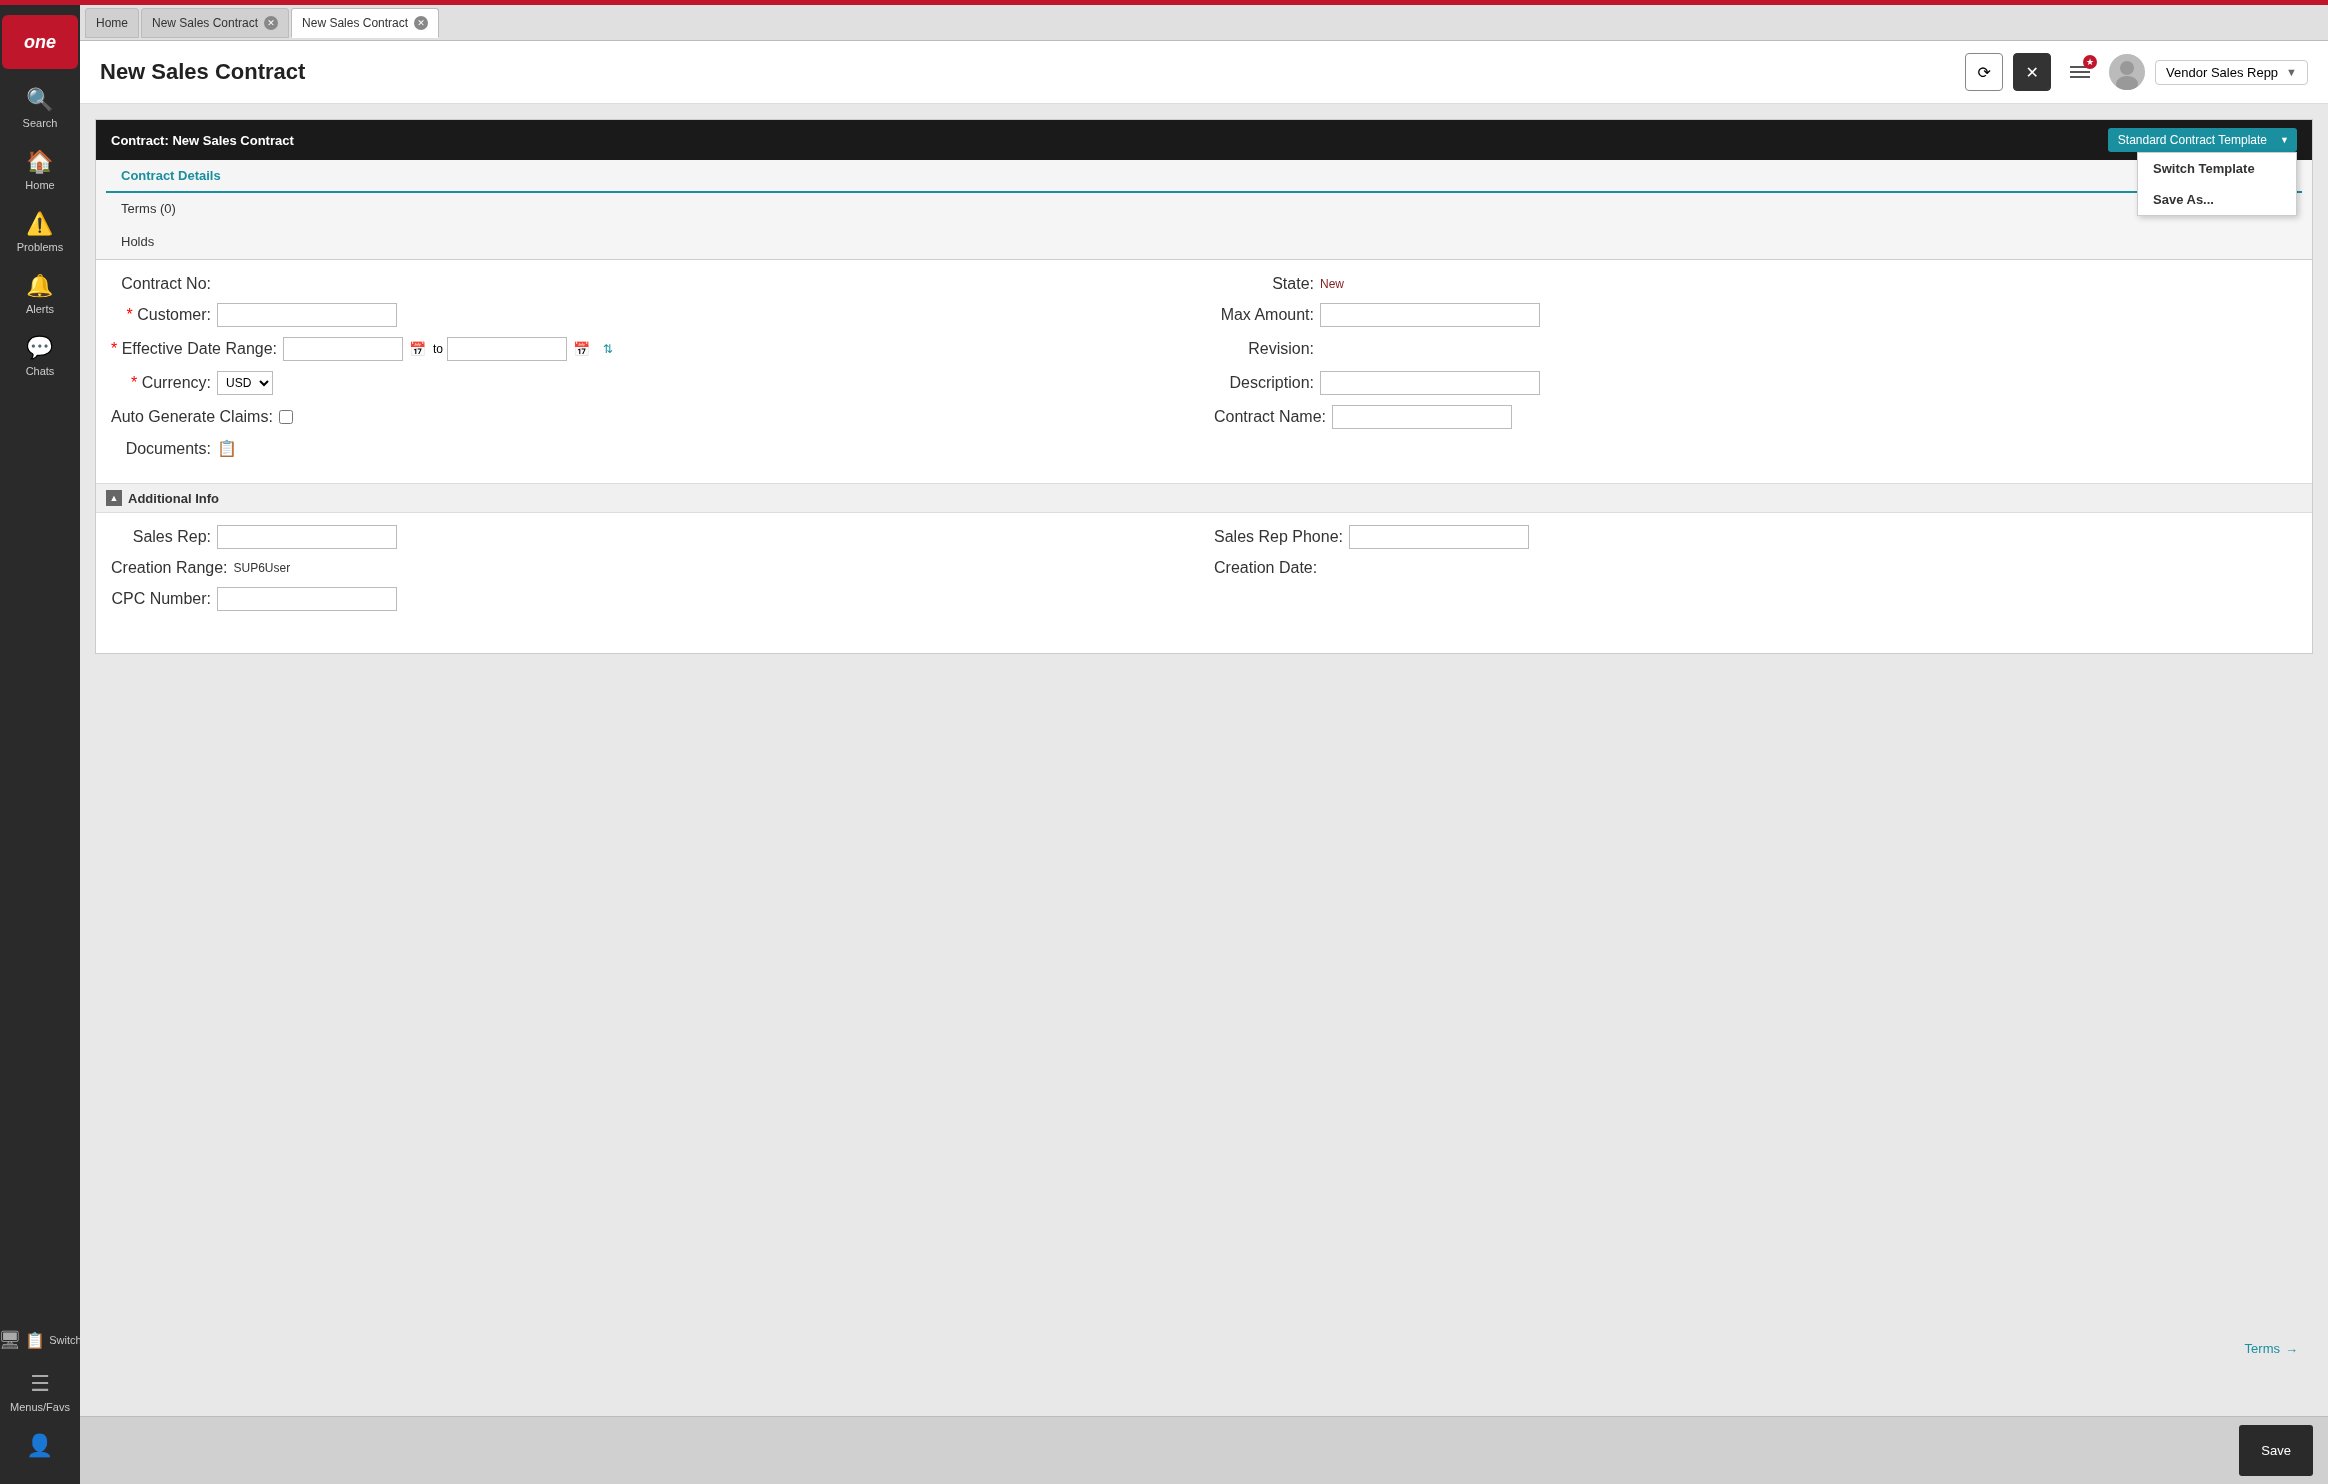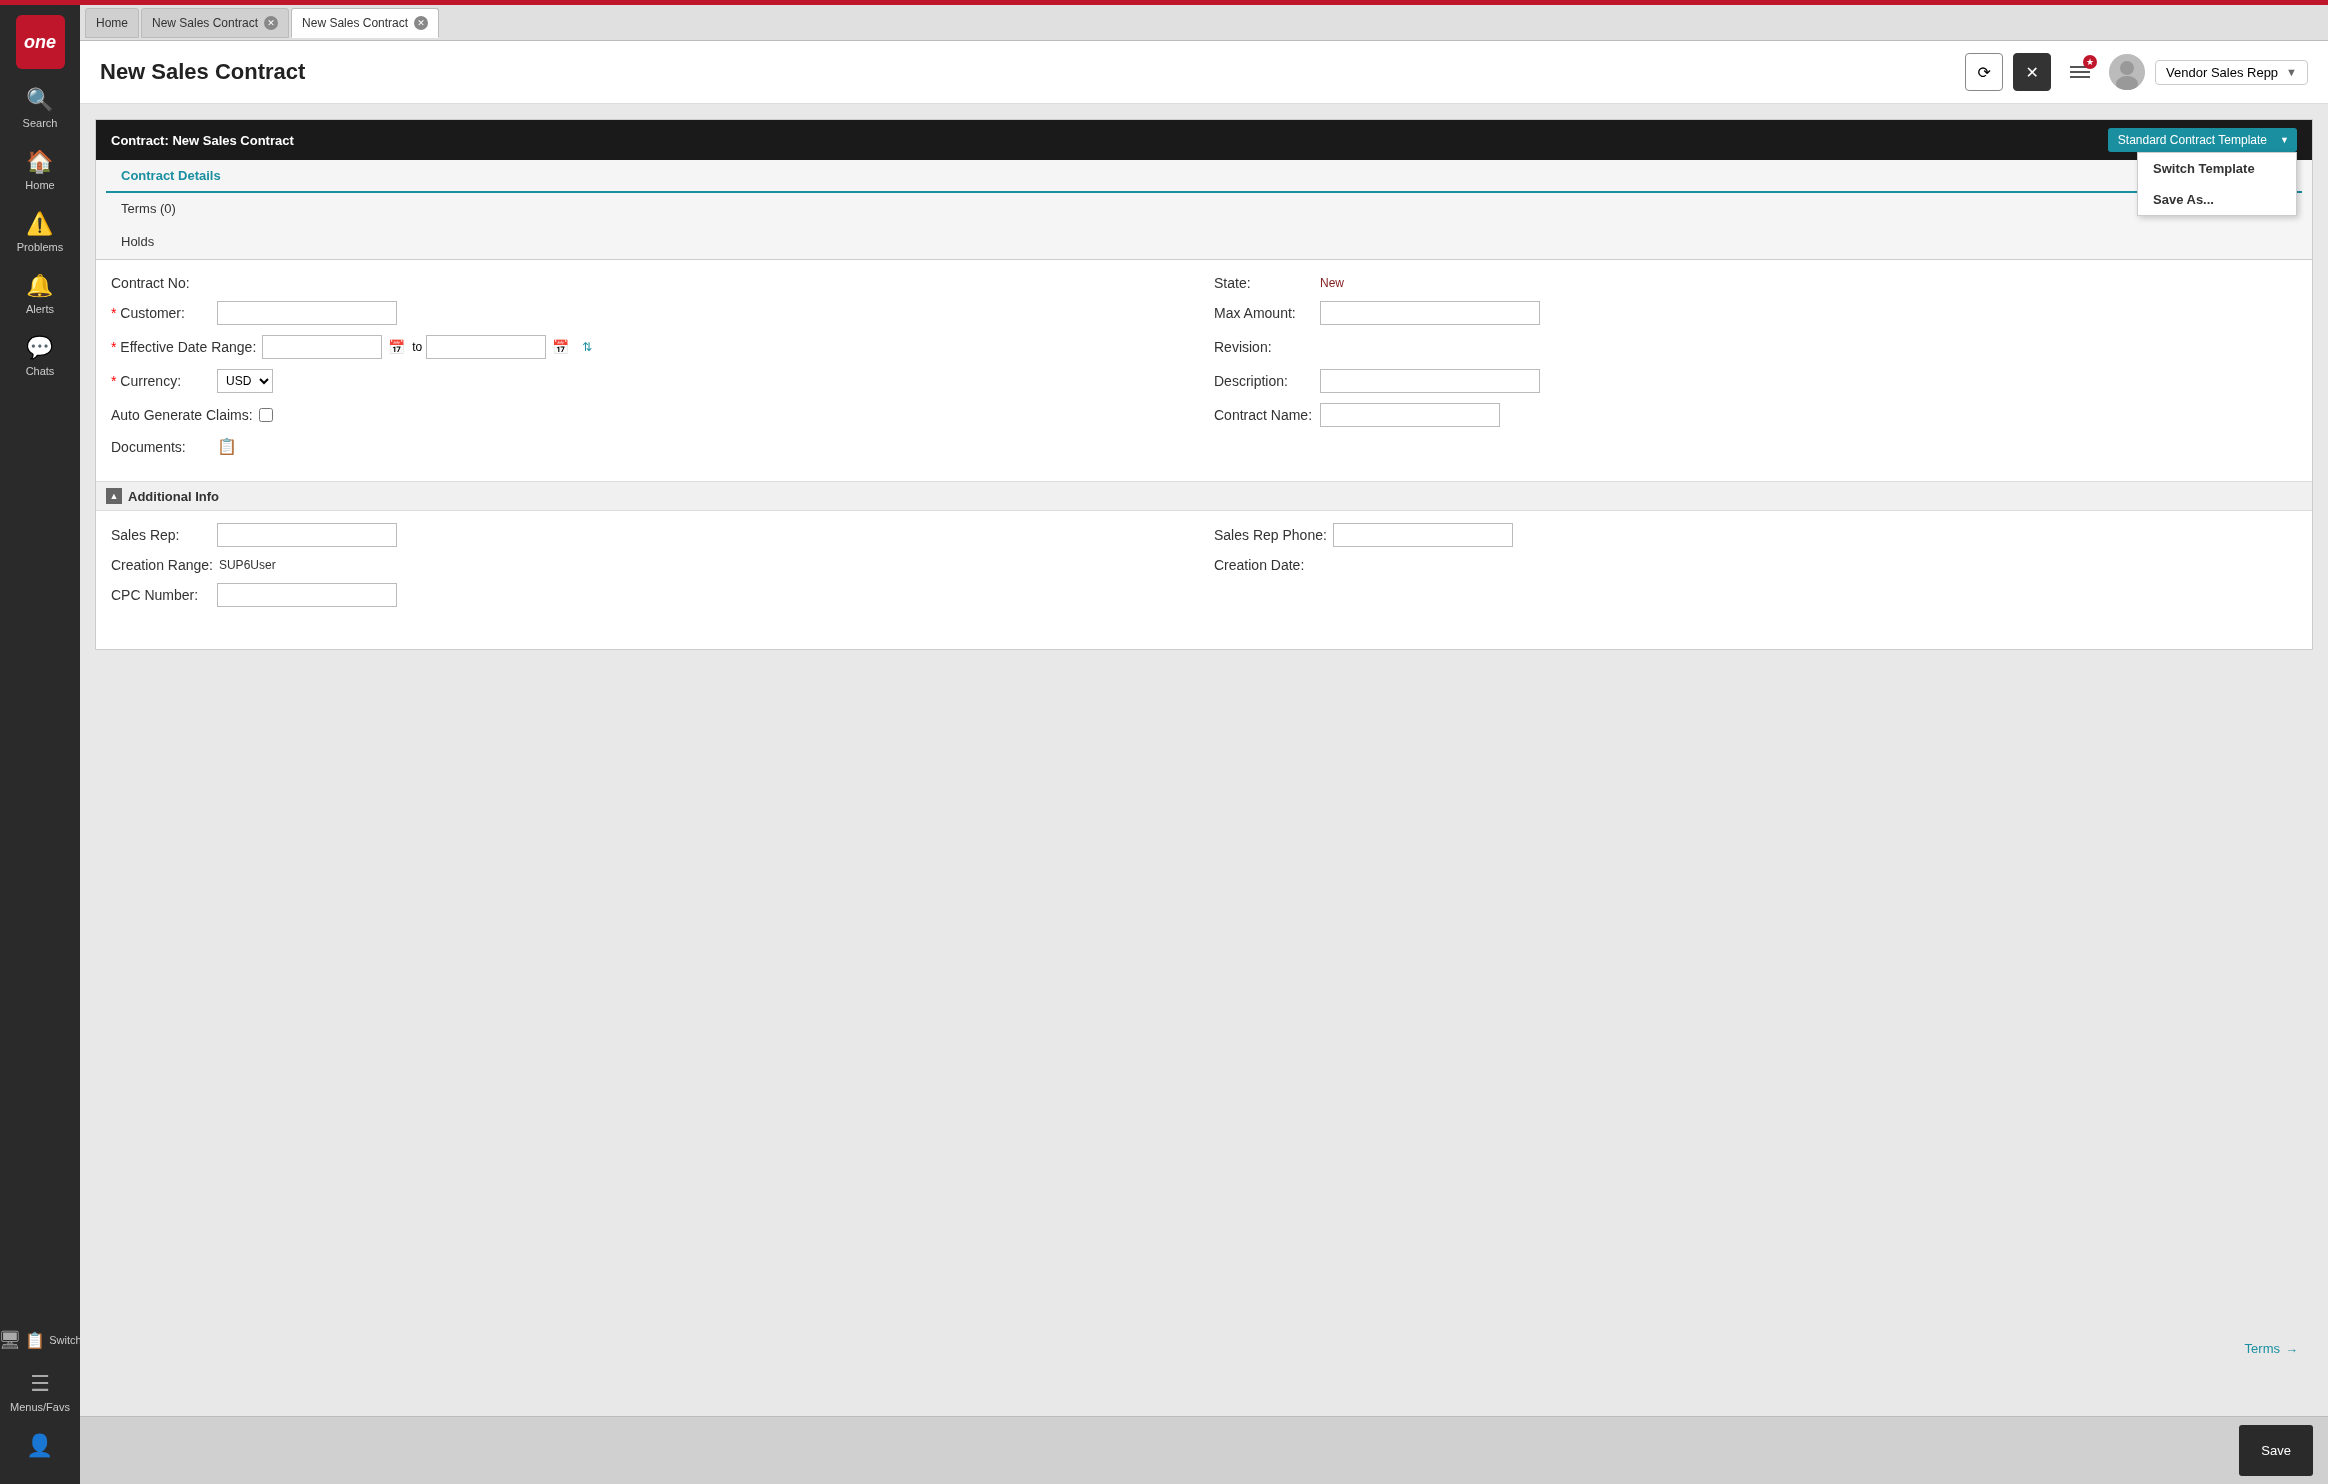--- a/index.html
+++ b/index.html
@@ -24,21 +24,21 @@
       background: #2a2a2a;
       display: flex;
       flex-direction: column;
       align-items: center;
       padding-top: 10px;
       gap: 0;
       flex-shrink: 0;
     }
 
     .sidebar-logo {
-      width: 49px;
+      width: 76px;
       height: 54px;
       background: #c0162c;
       border-radius: 6px;
       display: flex;
       align-items: center;
       justify-content: center;
       margin-bottom: 8px;
       color: white;
       font-weight: bold;
       font-size: 18px;
@@ -326,24 +326,25 @@
     }
 
     .form-col {
       display: flex;
       align-items: center;
       gap: 6px;
       flex: 1;
     }
 
     .form-label {
-      font-size: 14px;
+      font-size: 16px;
       color: #333;
       white-space: nowrap;
       min-width: 100px;
+      text-align: right;
     }
 
     .form-label.required::before {
       content: "* ";
       color: red;
     }
 
     .form-input {
       height: 24px;
       border: 1px solid #bbb;

